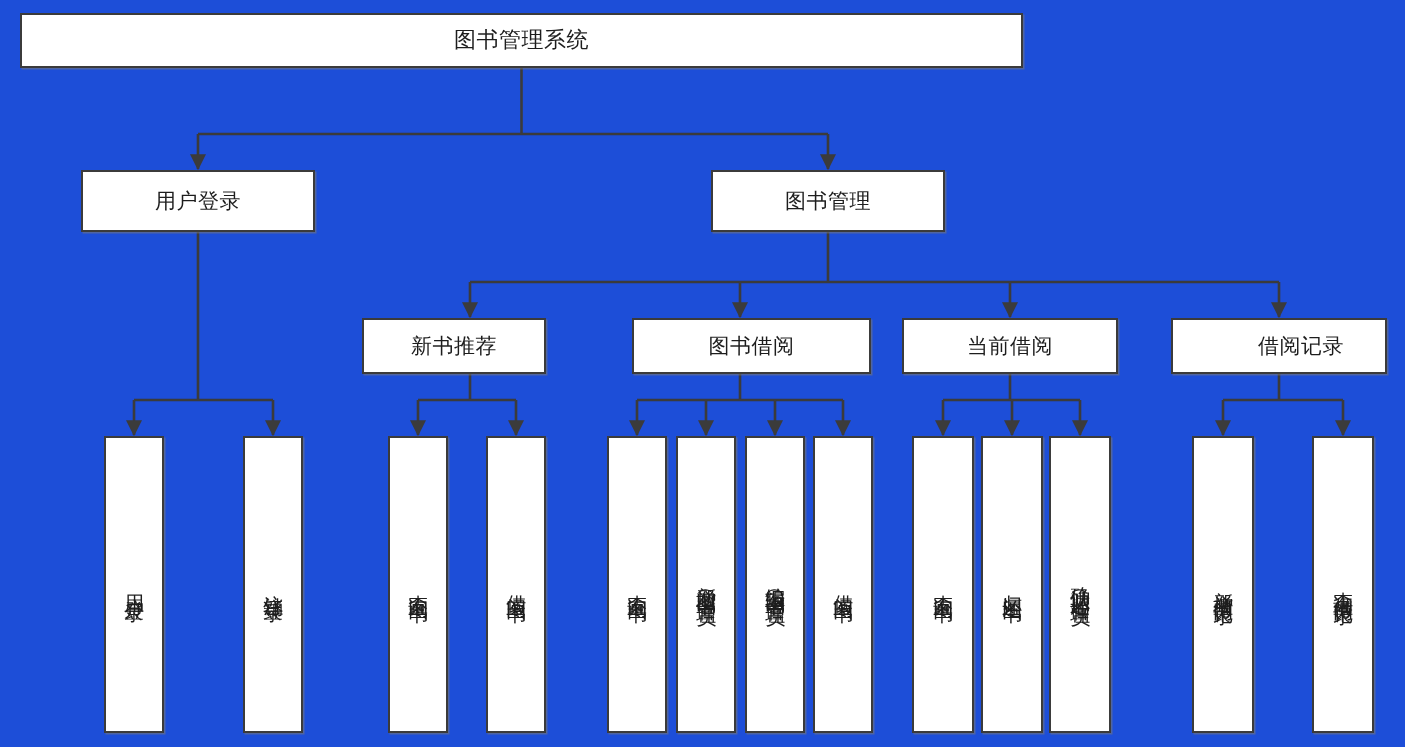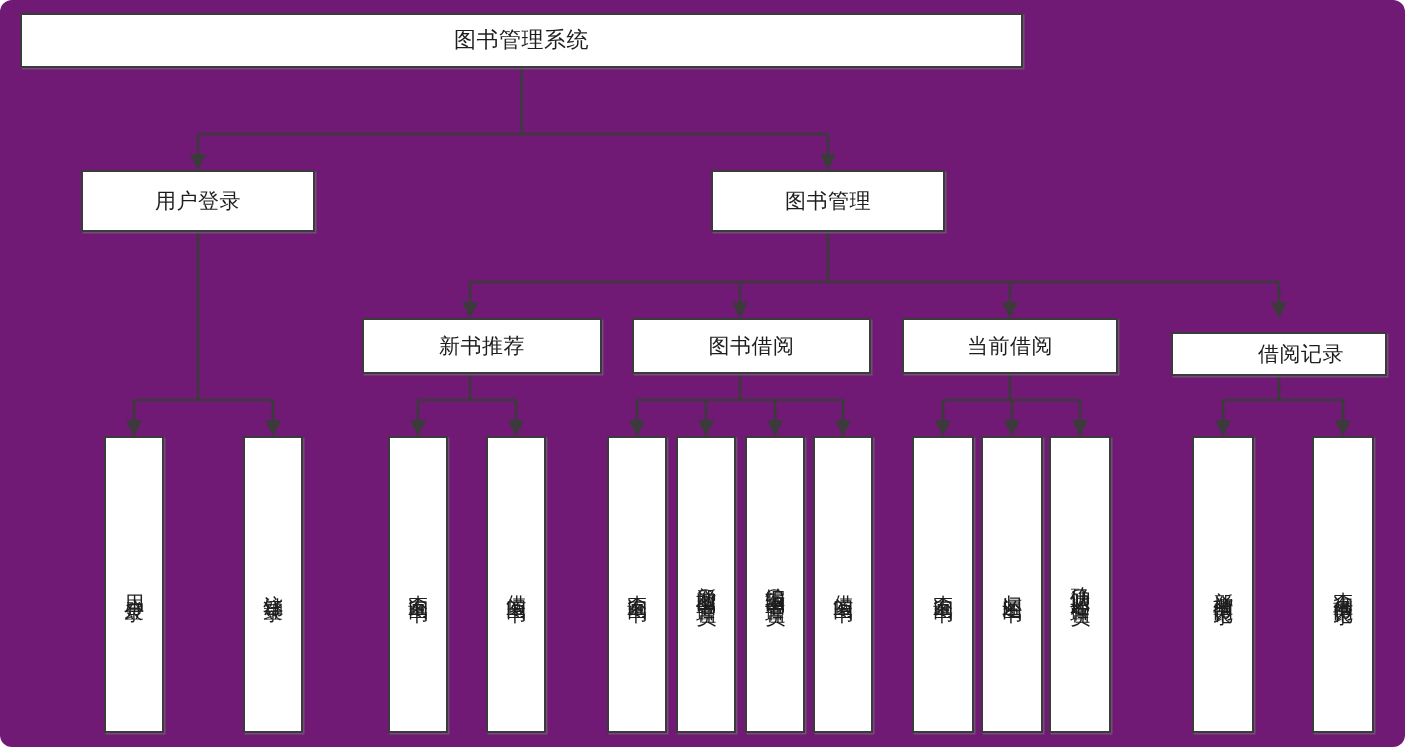--- a/index.html
+++ b/index.html
@@ -4,24 +4,23 @@
 <style>
   html, body {
     margin: 0;
     padding: 0;
     background: #ffffff;
   }
   #canvas {
     position: relative;
     width: 1405px;
     height: 747px;
-    background: #701a75;
+    background: #1d4ed8;
     font-family: "DejaVu Sans", "Liberation Sans", sans-serif;
     overflow: hidden;
-    border-radius: 12px;
   }
   svg#wires {
     position: absolute;
     left: 0;
     top: 0;
     width: 1405px;
     height: 747px;
   }
   .node {
     position: absolute;
@@ -112,30 +111,30 @@
   <div id="node-layer">
       <div class="node root" style="left: 20px; top: 13px; width: 1003px; height: 55px;">
         <span class="label">图书管理系统</span>
       </div>
       <div class="node l2" style="left: 81px; top: 170px; width: 234px; height: 62px;">
         <span class="label">用户登录</span>
       </div>
       <div class="node l2" style="left: 711px; top: 170px; width: 234px; height: 62px;">
         <span class="label">图书管理</span>
       </div>
-      <div class="node l3" style="left: 362px; top: 318px; width: 240px; height: 56px;">
+      <div class="node l3" style="left: 362px; top: 318px; width: 184px; height: 56px;">
         <span class="label">新书推荐</span>
       </div>
       <div class="node l3" style="left: 632px; top: 318px; width: 239px; height: 56px;">
         <span class="label">图书借阅</span>
       </div>
       <div class="node l3" style="left: 902px; top: 318px; width: 216px; height: 56px;">
         <span class="label">当前借阅</span>
       </div>
-      <div class="node l3" style="left: 1171px; top: 332px; width: 216px; height: 44px; padding-left: 44px;">
+      <div class="node l3" style="left: 1171px; top: 318px; width: 216px; height: 56px; padding-left: 44px;">
         <span class="label">借阅记录</span>
       </div>
       <div class="node vertical leaf" style="left: 104px; top: 436px; width: 60px; height: 297px;">
         <span class="label">用户登录</span>
       </div>
       <div class="node vertical leaf" style="left: 243px; top: 436px; width: 60px; height: 297px;">
         <span class="label">注销登录</span>
       </div>
       <div class="node vertical leaf" style="left: 388px; top: 436px; width: 60px; height: 297px;">
         <span class="label">查询图书</span>

